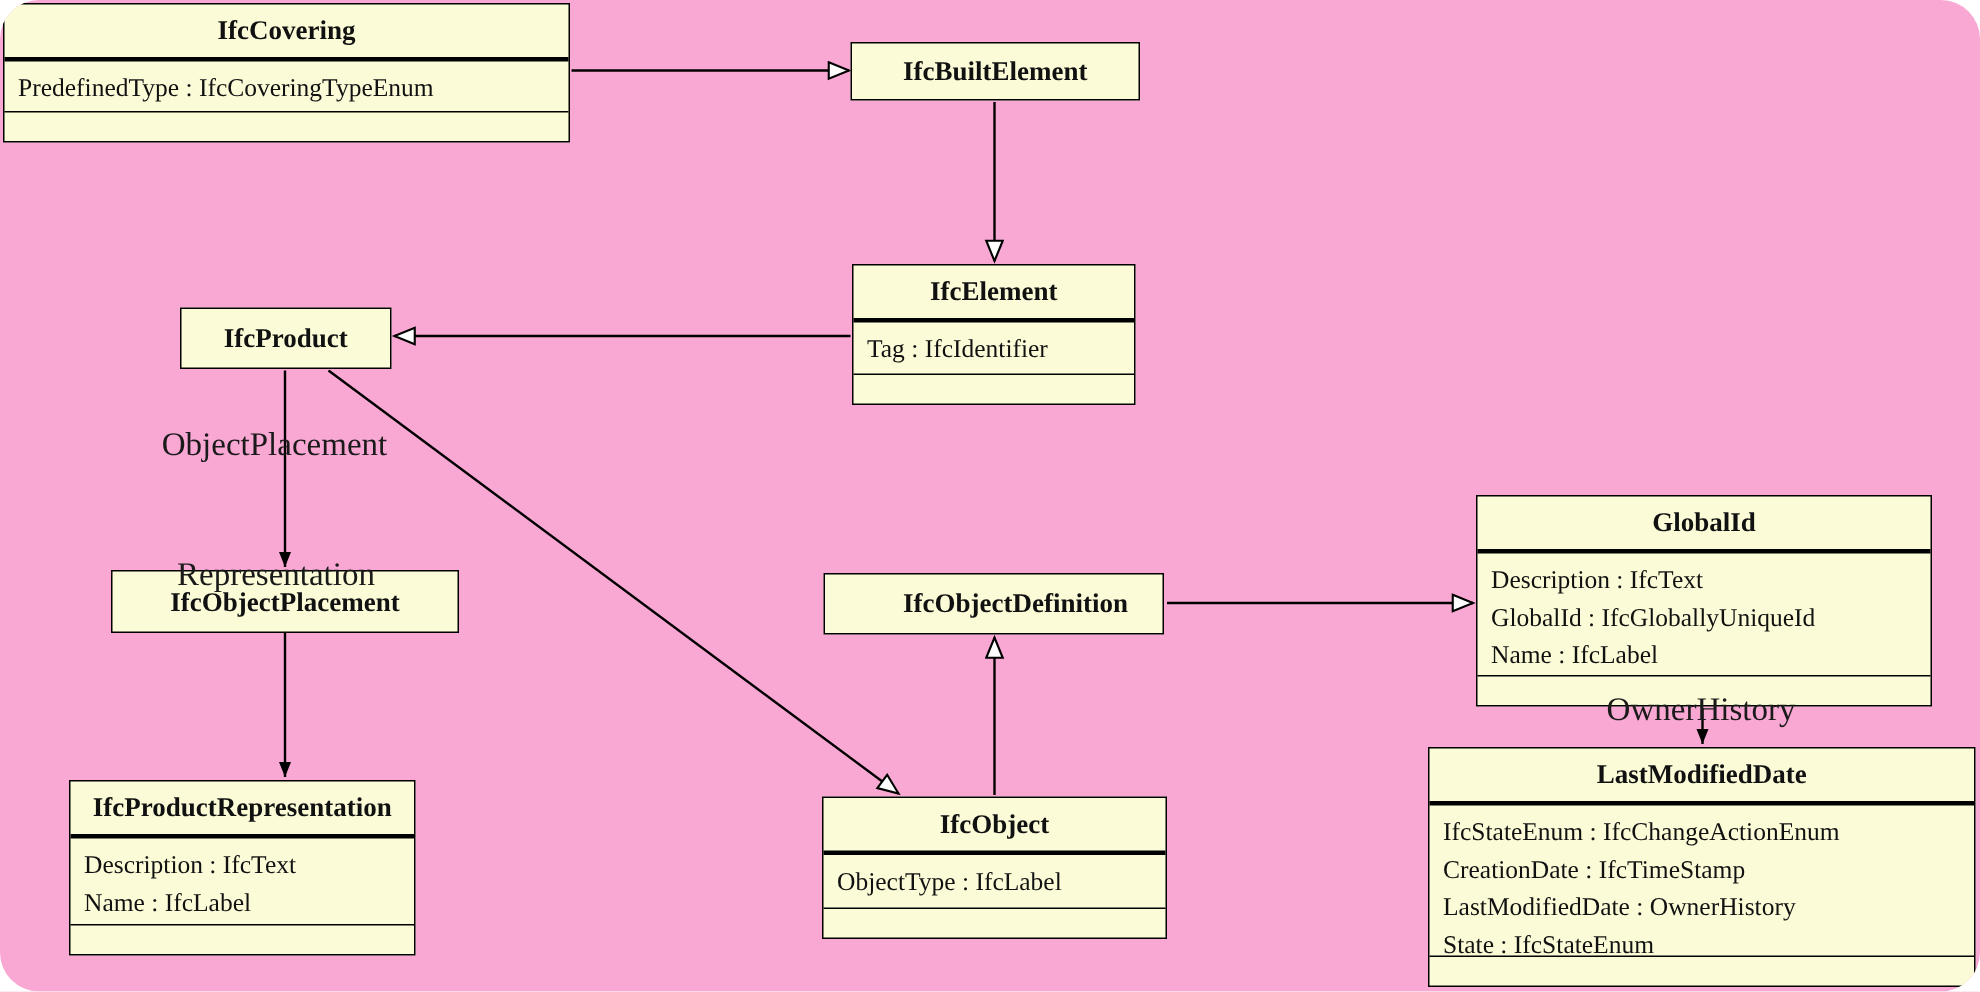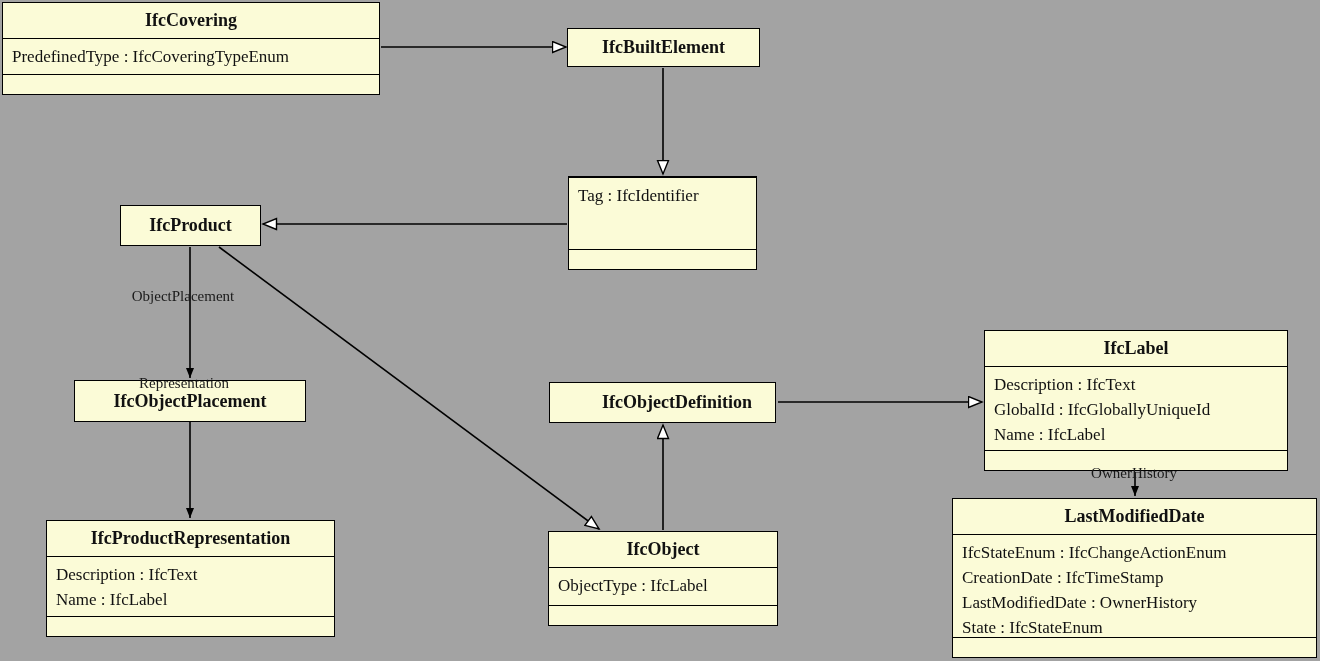--- a/index.html
+++ b/index.html
@@ -2,21 +2,22 @@
 <html><head>
 <meta charset="utf-8">
 <style>
   html, body { margin: 0; padding: 0; background: #ffffff; }
   #canvas {
     position: relative;
     width: 1320px;
     height: 661px;
     overflow: hidden;
     font-family: "Liberation Serif", "DejaVu Serif", serif;
-    background: #a3a3a3;
+    background: #f9a8d4;
+    border-radius: 26px;
   }
   #edges {
     position: absolute;
     left: 0; top: 0;
     z-index: 0;
   }
   .uml-class {
     position: absolute;
     box-sizing: border-box;
     background: #fbfbd7;
@@ -38,46 +39,46 @@
   .uml-class.one .uml-title {
     flex: 1 1 auto;
     display: flex;
     align-items: center;
     justify-content: center;
     padding: 0 8px;
     text-align: right;
   }
   .uml-attrs {
     flex: 1 1 auto;
-    border-top: 1px solid #000000;
+    border-top: 3px solid #000000;
     padding: 5px 9px 3px 9px;
     font-size: 17px;
     line-height: 25px;
     overflow: hidden;
   }
   .uml-attr { white-space: nowrap; }
   .uml-empty {
     flex: 0 0 19px;
     border-top: 1px solid #000000;
   }
   .edge-label {
     position: absolute;
     transform: translate(-50%, -50%);
-    font-size: 15px;
+    font-size: 22px;
     color: #1a1a1a;
     white-space: nowrap;
     z-index: 5;
   }
   
   #cls-covering   { left: 2px;   top: 2px;   width: 378px; height: 93px; }
   #cls-built      { left: 567px; top: 28px;  width: 193px; height: 39px; }
   #cls-element    { left: 568px; top: 176px; width: 189px; height: 94px; }
   #cls-product    { left: 120px; top: 205px; width: 141px; height: 41px; }
   #cls-objplace   { left: 74px;  top: 380px; width: 232px; height: 42px; }
-  #cls-prodrep    { left: 46px;  top: 520px; width: 289px; height: 117px; }
+  #cls-prodrep    { left: 46px;  top: 520px; width: 231px; height: 117px; }
   #cls-objdef     { left: 549px; top: 382px; width: 227px; height: 41px; padding-left: 29px; }
   #cls-object     { left: 548px; top: 531px; width: 230px; height: 95px; }
   #cls-root       { left: 984px; top: 330px; width: 304px; height: 141px; }
   #cls-ownerhist  { left: 952px; top: 498px; width: 365px; height: 160px; }
   
   #lbl-objectplacement { left: 183px;  top: 296px; }
   #lbl-representation  { left: 184px;  top: 383px; }
   #lbl-ownerhistory    { left: 1134px; top: 473px; }
 </style>
 </head>
@@ -113,20 +114,21 @@
       <div class="uml-attr">PredefinedType : IfcCoveringTypeEnum</div>
     </div>
     <div class="uml-empty"></div>
   </div>
 
   <div class="uml-class one" id="cls-built">
     <div class="uml-title">IfcBuiltElement</div>
   </div>
 
   <div class="uml-class three" id="cls-element">
+    <div class="uml-title">IfcElement</div>
     <div class="uml-attrs">
       <div class="uml-attr">Tag : IfcIdentifier</div>
     </div>
     <div class="uml-empty"></div>
   </div>
 
   <div class="uml-class one" id="cls-product">
     <div class="uml-title">IfcProduct</div>
   </div>
 
@@ -149,21 +151,21 @@
 
   <div class="uml-class three" id="cls-object">
     <div class="uml-title">IfcObject</div>
     <div class="uml-attrs">
       <div class="uml-attr">ObjectType : IfcLabel</div>
     </div>
     <div class="uml-empty"></div>
   </div>
 
   <div class="uml-class three" id="cls-root">
-    <div class="uml-title">IfcLabel</div>
+    <div class="uml-title">GlobalId</div>
     <div class="uml-attrs">
       <div class="uml-attr">Description : IfcText</div>
       <div class="uml-attr">GlobalId : IfcGloballyUniqueId</div>
       <div class="uml-attr">Name : IfcLabel</div>
     </div>
     <div class="uml-empty"></div>
   </div>
 
   <div class="uml-class three" id="cls-ownerhist">
     <div class="uml-title">LastModifiedDate</div>

